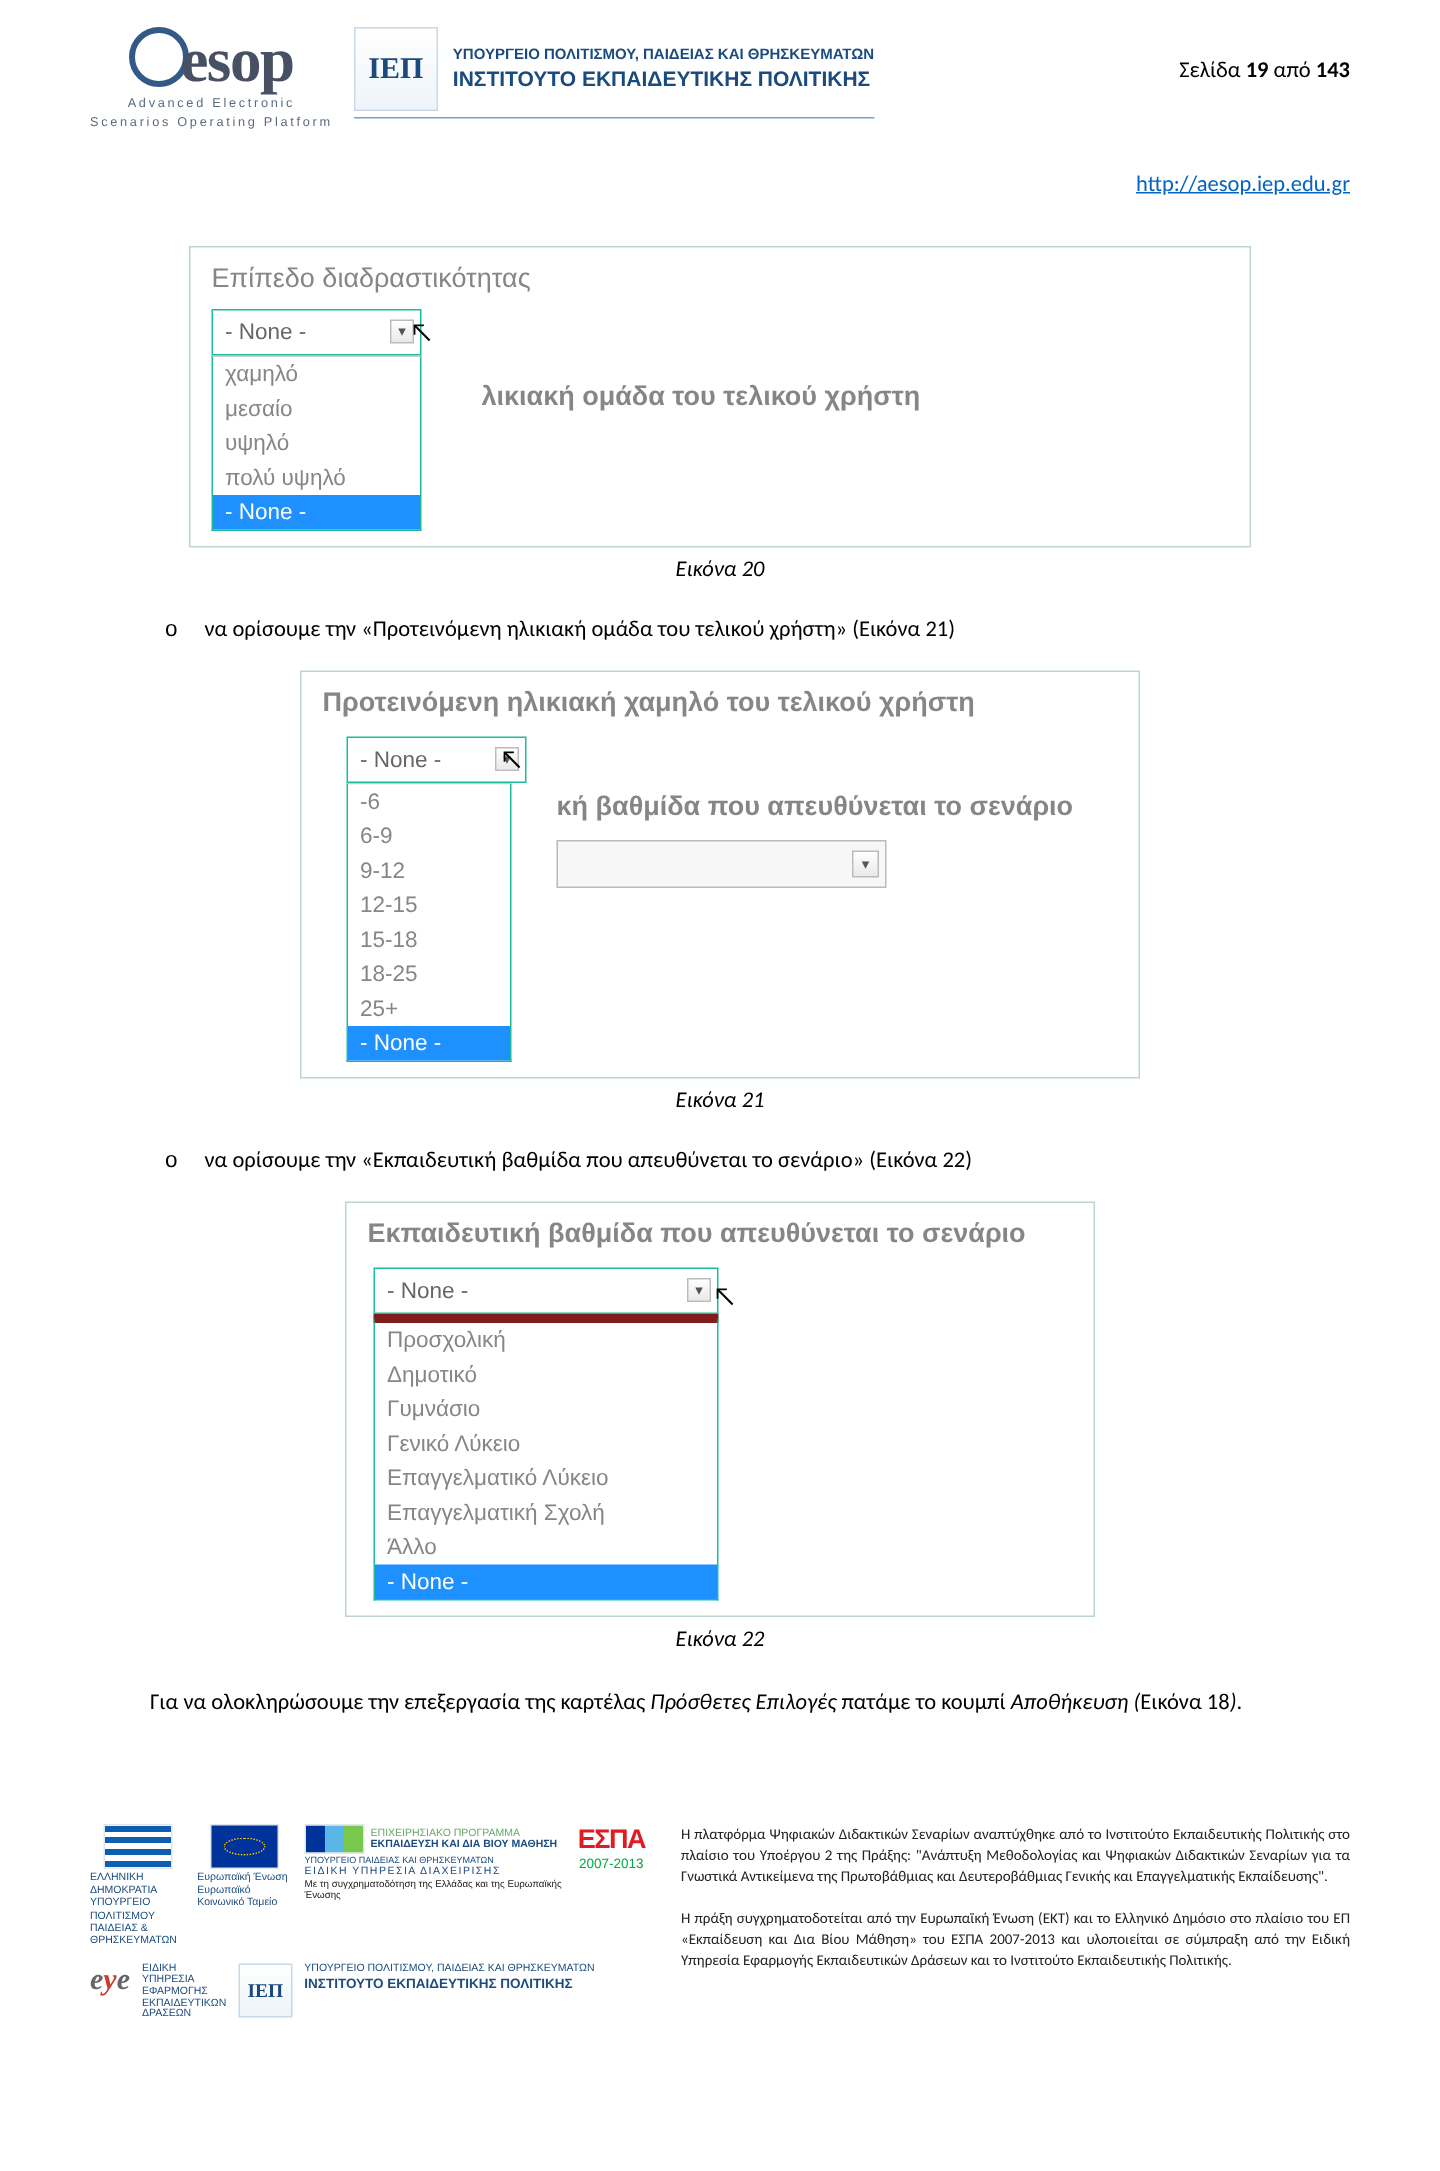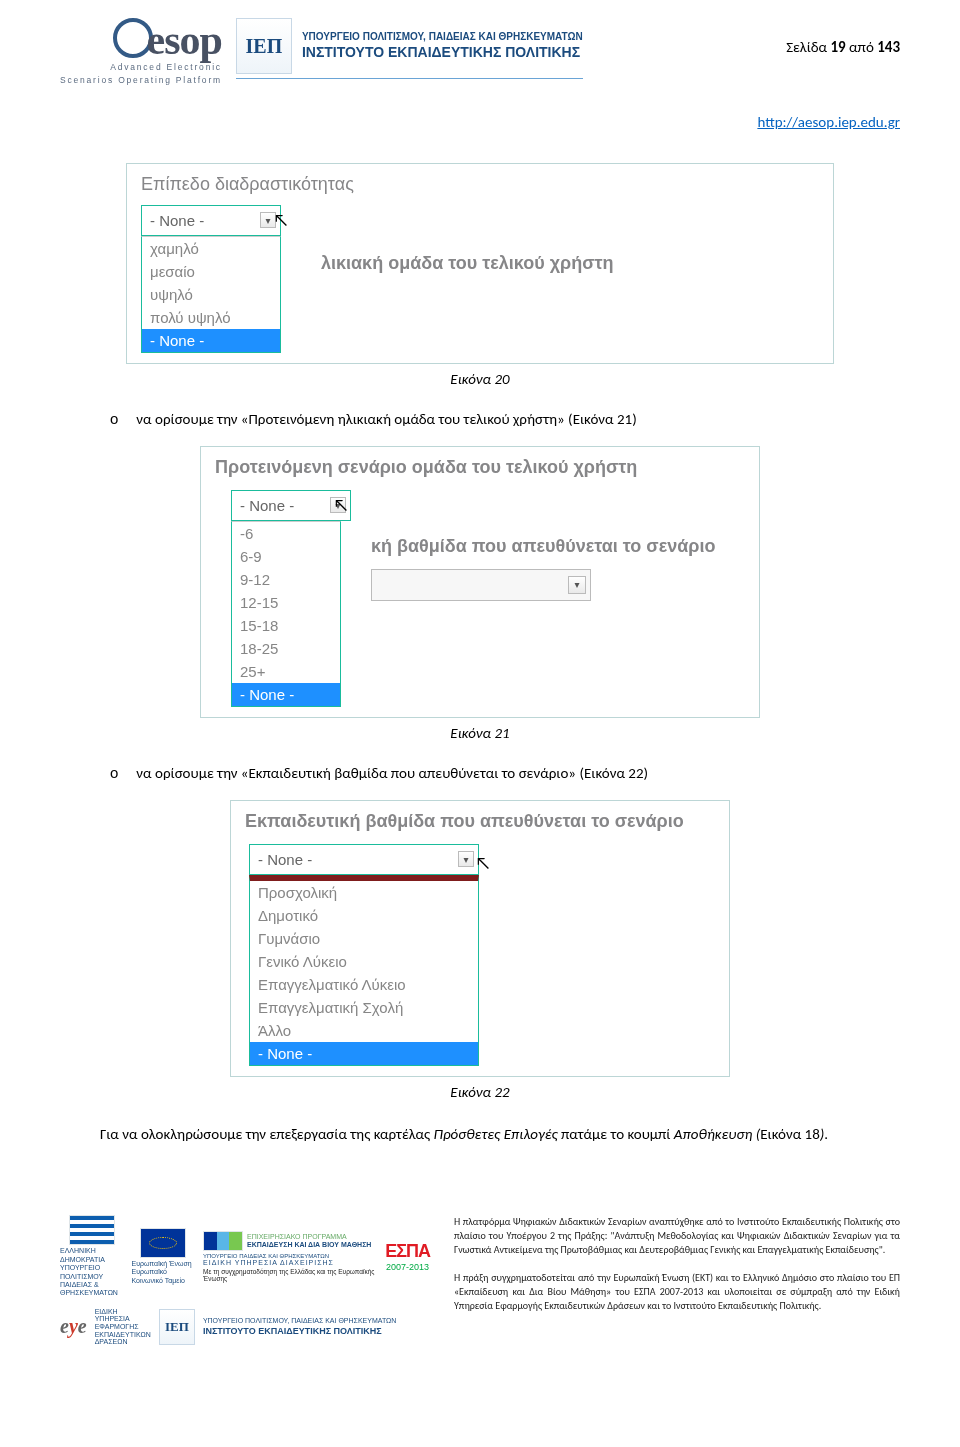--- a/index.html
+++ b/index.html
@@ -1,19 +1,19 @@
 <!DOCTYPE html>
 <html><head>
 <meta charset="utf-8">
 <style>
   *{box-sizing:border-box}
   body{margin:0;font-family:Calibri,Arial,sans-serif;background:#fff;color:#000;width:960px}
   .page{padding:18px 60px 30px 60px}
   .header{display:flex;align-items:flex-start;gap:14px}
-  .aesop-logo{display:flex;flex-direction:column;align-items:flex-end;color:#485163}
+  .aesop-logo{display:flex;flex-direction:column;align-items:center;color:#485163}
   .aesop-word{font:700 42px Georgia,serif;letter-spacing:-1px;color:#485163;line-height:.9}
   .aesop-word .alpha::before{content:"";display:inline-block;width:32px;height:32px;border:4px solid #335a86;border-radius:50%;margin-right:-6px;vertical-align:-4px}
   .aesop-sub{font:8.5px Verdana,Arial,sans-serif;letter-spacing:1.8px;color:#5b6b80;text-align:center;margin-top:2px;line-height:1.3}
   .iep-block{display:flex;align-items:center;border-bottom:1px solid #6aa4d6;padding-bottom:4px}
   .iep-badge{width:56px;height:56px;background:linear-gradient(#fff,#eef4f9);border:1px solid #c8d8e6;display:flex;align-items:center;justify-content:center;font:700 20px Georgia,serif;color:#1b4b7e}
   .iep-text{margin-left:10px;font:700 10px Arial,sans-serif;color:#1b4b7e;line-height:1.35}
   .iep-text .line2{font-size:14px}
   .page-num{margin-left:auto;font:15px Calibri,Arial,sans-serif;white-space:nowrap;padding-top:20px}
   .url-line{text-align:right;margin-top:26px}
   .url-line a{color:#0563c1;font:15px Calibri,Arial,sans-serif}
@@ -31,21 +31,21 @@
   .right-label{font:700 18px Arial,sans-serif;color:#868688;white-space:nowrap}
   .save-button{background:#1abc9c;color:#fff;border:none;border-radius:3px;padding:10px 16px;font:15px Arial,sans-serif}
   .nested-dd{border:1px solid #bbb;background:#f7f7f7;height:32px;width:220px;display:flex;align-items:center;justify-content:flex-end;padding:0 4px}
   .nested-dd .arrow{width:18px;height:18px;border:1px solid #bbb;background:linear-gradient(#fff,#e9e9e9);display:flex;align-items:center;justify-content:center;font-size:10px;color:#555}
   .caption{text-align:center;font:italic 15px Calibri,Arial,sans-serif;margin:6px 0 22px 0}
   .bullet-line{display:flex;align-items:baseline;gap:18px;margin:0 0 18px 10px;font:15px Calibri,Arial,sans-serif}
   .bullet-line .sym{font-family:Arial,sans-serif}
   .para{font:15px Calibri,Arial,sans-serif;text-align:justify;margin:0 0 10px 0;line-height:1.5}
   .footer{margin-top:70px;display:flex;gap:24px;align-items:flex-start}
   .footer-logos{width:370px;display:flex;flex-direction:column;gap:10px}
-  .logo-row{display:flex;gap:8px;align-items:center}
+  .logo-row{display:flex;gap:8px;}
   .minilogo{height:40px;min-width:40px;border:1px solid #dfe5e8;background:#f5f7f9 center/contain no-repeat;display:flex;align-items:center;justify-content:center;font:8px Arial;color:#446;position:relative;overflow:hidden}
   .greek-flag{background:repeating-linear-gradient(#0d5eaf 0 4px,#fff 4px 8px)}
   .eu-flag{background:#003399;}
   .eu-flag::after{content:"";position:absolute;inset:8px;border:1px dotted #ffcc00;border-radius:50%}
   .book-logo{background:linear-gradient(90deg,#003399 33%,#59b6e7 33% 66%,#78c850 66%)}
   .espa{font:700 18px Arial;color:#e01b24;letter-spacing:-1px}
   .logo-caption{font:7px Arial;color:#1b4b7e;line-height:1.2;max-width:72px}
   .eye{font:italic 700 20px Georgia;color:#666}
   .eye .at{color:#cc3b2b}
   .footer-text{flex:1;font:10px Calibri,Arial,sans-serif;text-align:justify;line-height:1.4;color:#222}
@@ -101,42 +101,42 @@
       </div>
     </div>
     <div class="caption">Εικόνα 20</div>
 
     <div class="bullet-line">
       <span class="sym">o</span>
       <span>να ορίσουμε την «Προτεινόμενη ηλικιακή ομάδα του τελικού χρήστη» (Εικόνα 21)</span>
     </div>
 
     <div class="shot" style="width:560px;margin:0 auto">
-      <div class="ddlabel">Προτεινόμενη σενάριο ομάδα του τελικού χρήστη</div>
+      <div class="ddlabel">Προτεινόμενη ηλικιακή χαμηλό του τελικού χρήστη</div>
       <div style="display:flex;align-items:flex-start;gap:30px;margin-left:16px">
         <div style="width:110px;position:relative">
           <div class="dd">
             <div class="sel">
                 <span>- None -</span>
                 <span class="arrow">▾</span>
               </div>
           </div>
           <span class="cursor" style="left:102px;top:6px">↖</span>
           <div class="opts" style="border-top:1px solid #ccc">
             <div>-6</div>
             <div>6-9</div>
             <div>9-12</div>
             <div>12-15</div>
             <div>15-18</div>
             <div>18-25</div>
             <div>25+</div>
             <div class="hi">- None -</div>
           </div>
         </div>
-        <div style="margin-top:46px">
+        <div style="margin-top:36px">
           <div class="right-label">κή βαθμίδα που απευθύνεται το σενάριο</div>
           <div class="nested-dd" style="margin-top:12px">
               <span class="arrow">▾</span>
             </div>
           <button class="save-button" style="margin-top:30px;margin-left:-100px">υση</button>
         </div>
       </div>
     </div>
     <div class="caption">Εικόνα 21</div>
 

